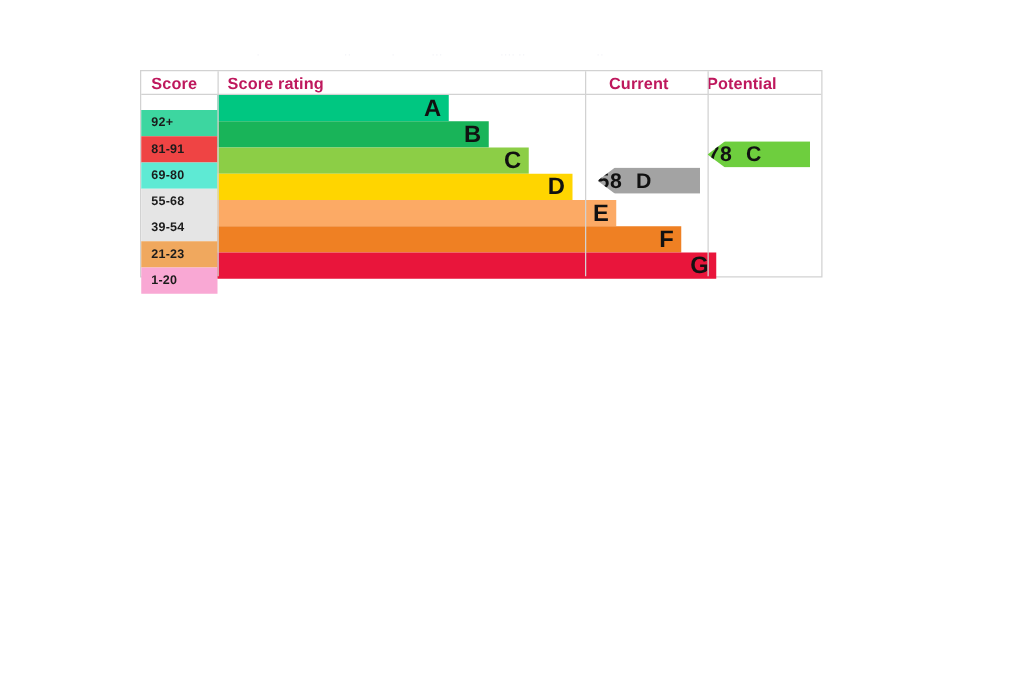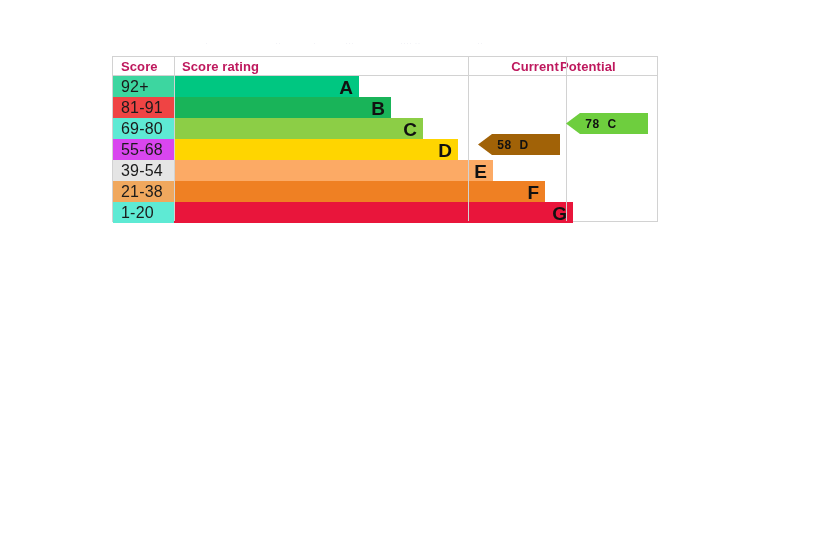--- a/index.html
+++ b/index.html
@@ -70,47 +70,47 @@
   .hdr {
     position: absolute;
     top: 2px;
     font-size: 13px;
     font-weight: bold;
     color: #be185d;
     letter-spacing: 0.1px;
   }
   #hdr-score     { left: 8px; }
   #hdr-rating    { left: 69px; }
-  #hdr-current   { left: 373px; width: 98px; text-align: center; }
-  #hdr-potential { left: 447px; width: 93px; text-align: left; }
+  #hdr-current   { left: 349px; width: 98px; text-align: center; }
+  #hdr-potential { left: 434px; width: 93px; text-align: center; }
 
   
   #bands {
     position: absolute;
     left: 0;
     top: 19px;
     width: 100%;
   }
   .band-row {
     position: relative;
     height: 21px;
     width: 100%;
   }
   .band-score {
     position: absolute;
     left: 0;
-    top: 0;
+    top: 12px;
     width: 61px;
     height: 21px;
     box-sizing: border-box;
     display: flex;
     align-items: center;
     padding-left: 8px;
-    font-size: 16px;
-    font-weight: normal;
+    font-size: 10px;
+    font-weight: bold;
     color: #1b1b1b;
     letter-spacing: 0.2px;
   }
   .band-bar {
     position: absolute;
     left: 61px;
     top: 0;
     height: 21px;
   }
   .band-letter {
@@ -124,24 +124,24 @@
     line-height: 1;
     font-family: "Liberation Sans", sans-serif;
   }
 
   
   .arrow {
     position: absolute;
     height: 21px;
     display: flex;
     align-items: center;
-    justify-content: center;
+    justify-content: flex-start;
     padding-right: 12px;
     box-sizing: border-box;
-    font-size: 12px;
+    font-size: 17px;
     font-weight: bold;
     color: #111111;
     letter-spacing: 0.6px;
     clip-path: polygon(0% 50%, 14px 0%, 100% 0%, 100% 100%, 14px 100%);
   }
   #arrow-current {
     left: 478px;
     top: 134px;
     width: 82px;
   }
@@ -190,54 +190,54 @@
     </div>
 
     <div class="band-row">
       <div class="band-score" style="background:#5eead4;">69-80</div>
       <div class="band-bar" style="width:249px;background:#8cce46;">
         <span class="band-letter">C</span>
       </div>
     </div>
 
     <div class="band-row">
-      <div class="band-score" style="background:#d946ef;">55-68</div>
+      <div class="band-score" style="background:#e5e5e5;">55-68</div>
       <div class="band-bar" style="width:284px;background:#ffd500;">
         <span class="band-letter">D</span>
       </div>
     </div>
 
     <div class="band-row">
       <div class="band-score" style="background:#e5e5e5;">39-54</div>
       <div class="band-bar" style="width:319px;background:#fcaa65;">
         <span class="band-letter">E</span>
       </div>
     </div>
 
     <div class="band-row">
-      <div class="band-score" style="background:#f0a85e;">21-38</div>
+      <div class="band-score" style="background:#f0a85e;">21-23</div>
       <div class="band-bar" style="width:371px;background:#ef8023;">
         <span class="band-letter">F</span>
       </div>
     </div>
 
     <div class="band-row">
-      <div class="band-score" style="background:#5eead4;">1-20</div>
+      <div class="band-score" style="background:#f9a8d4;">1-20</div>
       <div class="band-bar" style="width:399px;background:#e9153b;">
         <span class="band-letter">G</span>
       </div>
     </div>
 
   </div>
 
   <div class="col-rule" id="rule-score"></div>
   <div class="col-rule" id="rule-current"></div>
   <div class="col-rule" id="rule-potential"></div>
 
 </div>
 
-<div class="arrow" id="arrow-current" style="background:#a16207;">
+<div class="arrow" id="arrow-current" style="background:#a3a3a3;">
   <span class="arrow-value">58  D</span>
 </div>
 
 <div class="arrow" id="arrow-potential" style="background:#6ece3e;">
   <span class="arrow-value">78  C</span>
 </div>
 
 </body></html>

